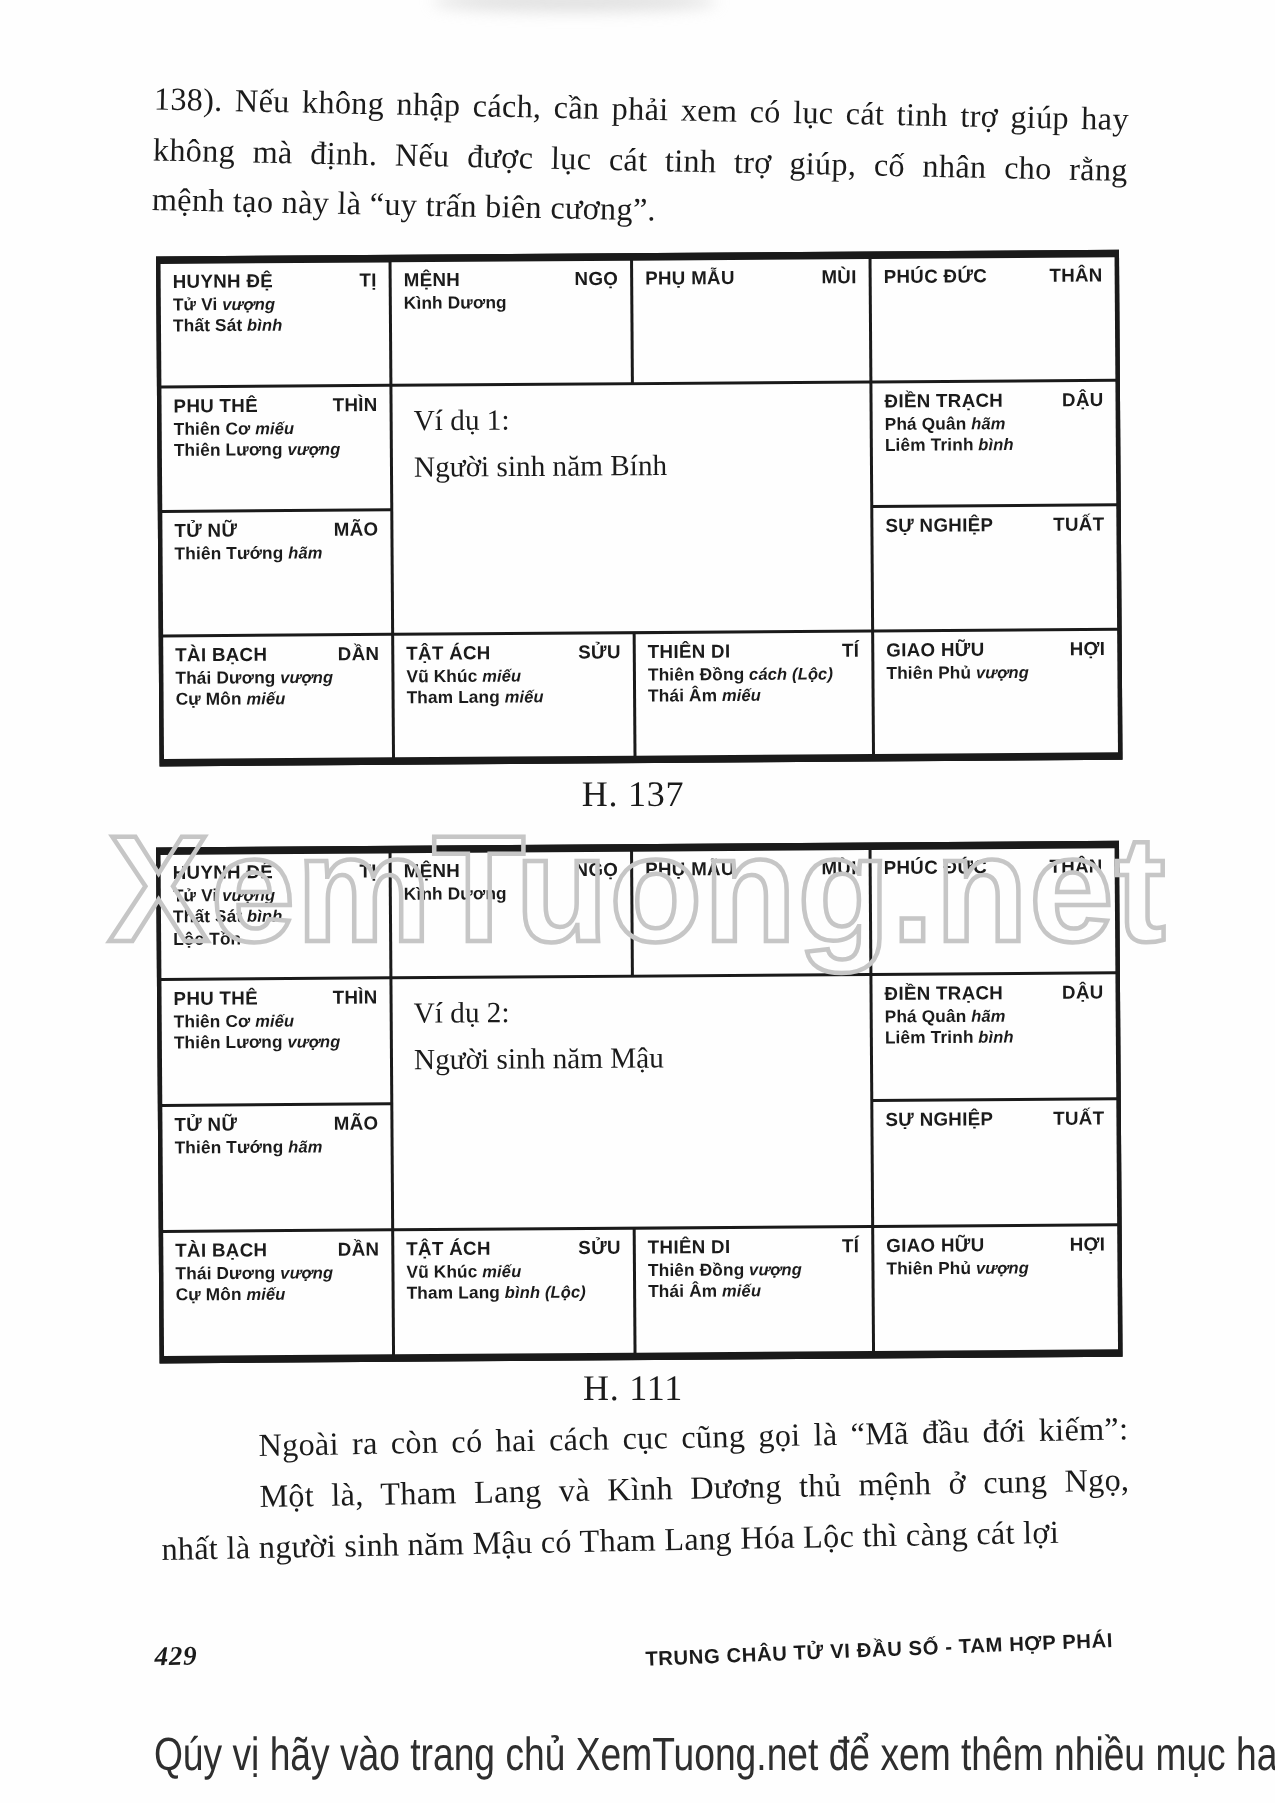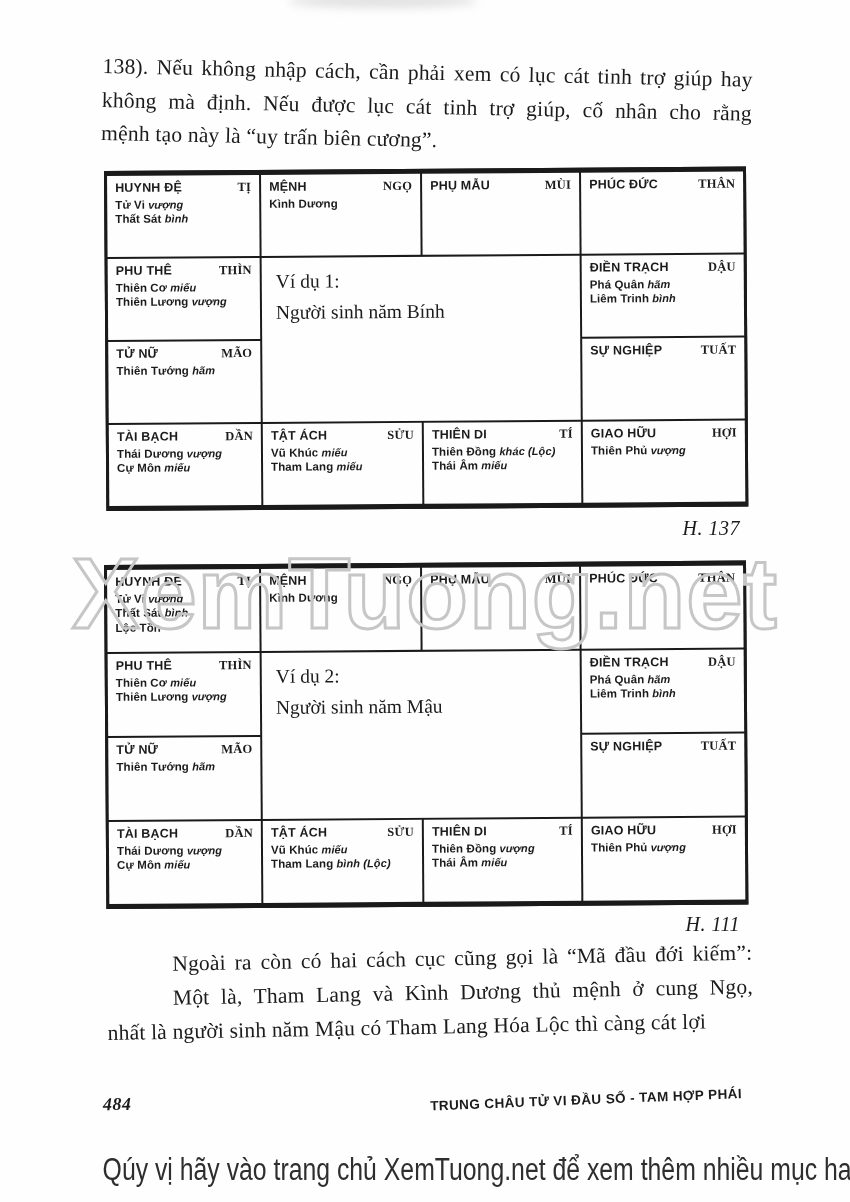--- a/index.html
+++ b/index.html
@@ -31,30 +31,30 @@
     grid-template-columns:152px 159px 157px 162px;
     gap:2px;background:#1a1a1a;
     border:3px solid #1a1a1a;border-top-width:5px;border-bottom-width:5px;
     transform:rotate(-0.4deg);transform-origin:left top;
   }
   .chart.c0{top:171px;grid-template-rows:repeat(4,81px);}
   .chart.c1{top:565px;grid-template-rows:repeat(4,82px);}
   .palace{background:#fefefe;padding:5px 8px 0 8px;font-family:"Liberation Sans",sans-serif;overflow:hidden;}
   .phead{display:flex;justify-content:space-between;align-items:baseline;
     font-weight:bold;font-size:12.5px;letter-spacing:.2px;white-space:nowrap;}
-  .pbranch{margin-left:4px;font-family:Liberation Serif, serif;}
+  .pbranch{margin-left:4px;}
   .star-line{font-size:11.5px;font-weight:bold;margin-top:2.5px;white-space:nowrap;letter-spacing:.1px;}
   .star-status{font-style:italic;font-weight:600;font-size:11px;}
   .center-cell{
     background:#fefefe;grid-area:2/2/4/4;padding:8px 14px;
     font-family:"Liberation Serif",serif;font-size:19.5px;line-height:31px;
   }
   .caption{
-    position:absolute;left:104px;width:636px;text-align:right;
-    font-size:20px;letter-spacing:.5px;font-style:italic;
+    position:absolute;left:104px;width:636px;text-align:center;
+    font-size:24px;letter-spacing:.5px;
   }
   .caption.cap0{top:517px;}
   .caption.cap1{top:913px;}
   
   .watermark{
     position:absolute;left:50%;top:536px;transform:translateX(-50%);
     font-family:Liberation Sans, sans-serif;font-weight:bold;
     font-size:101px;letter-spacing:1px;white-space:nowrap;
     color:transparent;-webkit-text-stroke:3px #c6c6c6;
     z-index:5;pointer-events:none;
@@ -165,21 +165,21 @@
           <span class="pbranch">SỬU</span>
         </div>
         <div class="star-line"><span>Vũ Khúc</span><span class="star-status"> miếu</span></div>
         <div class="star-line"><span>Tham Lang</span><span class="star-status"> miếu</span></div>
       </div>
       <div class="palace" style="grid-area: 4 / 3 / 5 / 4;">
         <div class="phead">
           <span>THIÊN DI</span>
           <span class="pbranch">TÍ</span>
         </div>
-        <div class="star-line"><span>Thiên Đồng</span><span class="star-status"> khác (Lộc)</span></div>
+        <div class="star-line"><span>Thiên Đồng</span><span class="star-status"> cách (Lộc)</span></div>
         <div class="star-line"><span>Thái Âm</span><span class="star-status"> miếu</span></div>
       </div>
       <div class="palace" style="grid-area: 4 / 4 / 5 / 5;">
         <div class="phead">
           <span>GIAO HỮU</span>
           <span class="pbranch">HỢI</span>
         </div>
         <div class="star-line"><span>Thiên Phủ</span><span class="star-status"> vượng</span></div>
       </div>
       <div class="center-cell">
@@ -286,20 +286,20 @@
   <div class="caption cap1">H. 111</div>
 
   <div class="watermark">XemTuong.net</div>
 
   <div class="para-bottom">
     <div class="jline indent">Ngoài ra còn có hai cách cục cũng gọi là “Mã đầu đới kiếm”:</div>
     <div class="jline indent">Một là, Tham Lang và Kình Dương thủ mệnh ở cung Ngọ,</div>
     <div>nhất là người sinh năm Mậu có Tham Lang Hóa Lộc thì càng cát lợi</div>
   </div>
 
-  <div class="footer-page">484</div>
+  <div class="footer-page">429</div>
   <div class="footer-title">TRUNG CHÂU TỬ VI ĐẦU SỐ - TAM HỢP PHÁI</div>
 
   <div class="banner">
     <span class="banner-inner">Qúy vị hãy vào trang chủ XemTuong.net để xem thêm nhiều mục hay khác</span>
   </div>
 
 </div>
 
 </body></html>

